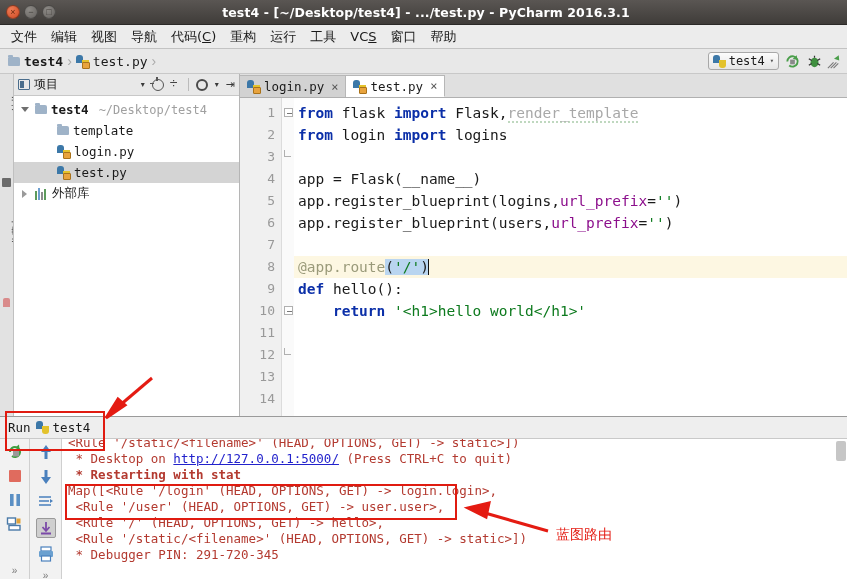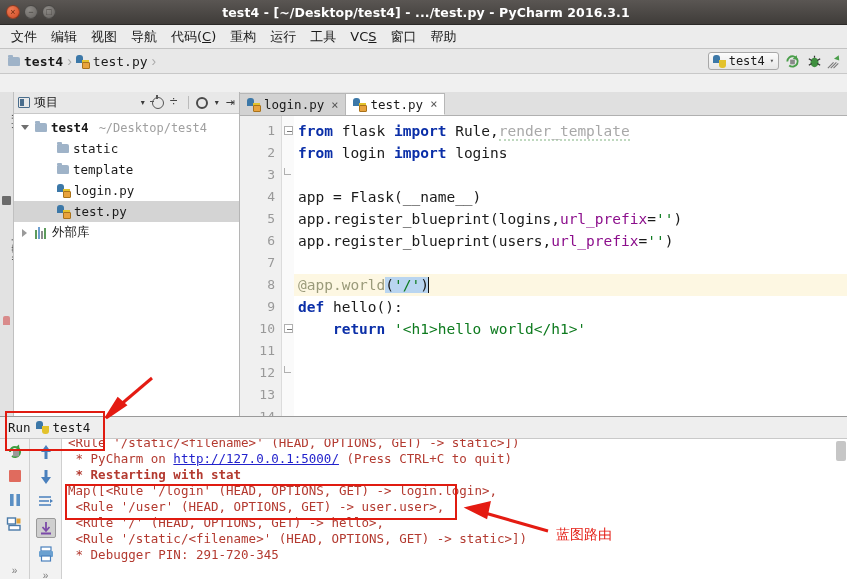--- a/index.html
+++ b/index.html
@@ -64,21 +64,21 @@
     position:absolute;right:68px;top:3px;height:18px;
     display:flex;align-items:center;gap:3px;padding:0 4px;
     background:linear-gradient(to bottom,#fcfcfc,#e6e6e6);
     border:1px solid #a8a8a8;border-radius:3px;box-sizing:border-box;
     font-family:"DejaVu Sans Mono", monospace;font-size:12px;color:#1a1a1a;
   }
   .run-config .caret{font-size:7px;color:#555;margin-left:2px;}
   .tb-ic{position:absolute;top:4px;width:17px;height:17px;}
 
   
-  .main{position:absolute;left:0;top:92px;width:847px;height:342px;display:flex;}
+  .main{position:absolute;left:0;top:74px;width:847px;height:342px;display:flex;}
 
   .leftstrip{
     width:14px;height:342px;background:#e2e2e2;border-right:1px solid #c0c0c0;
     box-sizing:border-box;position:relative;overflow:hidden;
   }
   .vtext{
     position:absolute;left:-14px;width:60px;text-align:center;
     transform:rotate(-90deg);transform-origin:center center;
     font-size:9px;color:#2b2b2b;white-space:nowrap;
     font-family:"DejaVu Sans", sans-serif;
@@ -294,26 +294,20 @@
       </div>
 
       <div class="tree">
         <div class="trow">
           <span class="tw">
               <i class="tri-d"></i>
             </span>
           <span class="folder-ic"></span>
           <span class="t-name">test4</span>
           <span class="t-path">~/Desktop/test4</span>
-        </div>
-        <div class="trow">
-          <span class="tw"></span>
-            <span class="indent"></span>
-          <span class="folder-ic"></span>
-          <span>static</span>
         </div>
         <div class="trow">
           <span class="tw"></span>
             <span class="indent"></span>
           <span class="folder-ic"></span>
           <span>template</span>
         </div>
         <div class="trow">
           <span class="tw"></span>
             <span class="indent"></span>
@@ -386,28 +380,28 @@
         </div>
 
         <div class="foldcol">
           <div class="fold fold-minus" style="top:10px;"></div>
           <div class="fold fold-end" style="top:52px;"></div>
           <div class="fold fold-minus" style="top:208px;"></div>
           <div class="fold fold-end" style="top:250px;"></div>
         </div>
 
         <div class="codewrap">
-          <div class="cl"><span class="kw">from</span><span> flask </span><span class="kw">import</span><span> Rule,</span><span class="dim squig">render_template</span></div>
+          <div class="cl"><span class="kw">from</span><span> flask </span><span class="kw">import</span><span> Flask,</span><span class="dim squig">render_template</span></div>
           <div class="cl"><span class="kw">from</span><span> login </span><span class="kw">import</span><span> logins</span></div>
           <div class="cl">&nbsp;</div>
           <div class="cl"><span>app = Flask(__name__)</span></div>
           <div class="cl"><span>app.register_blueprint(logins,</span><span class="named">url_prefix</span><span>=</span><span class="str">''</span><span>)</span></div>
           <div class="cl"><span>app.register_blueprint(users,</span><span class="named">url_prefix</span><span>=</span><span class="str">''</span><span>)</span></div>
           <div class="cl">&nbsp;</div>
-          <div class="cl hl"><span class="deco">@app.world</span><span class="sel">(</span><span class="sel str">'/'</span><span class="sel">)</span><span class="caret-bar"></span></div>
+          <div class="cl hl"><span class="deco">@app.route</span><span class="sel">(</span><span class="sel str">'/'</span><span class="sel">)</span><span class="caret-bar"></span></div>
           <div class="cl"><span class="kw">def</span><span> hello():</span></div>
           <div class="cl">    <span class="kw">return</span> <span class="str">'&lt;h1&gt;hello world&lt;/h1&gt;'</span></div>
           <div class="cl">&nbsp;</div>
           <div class="cl">&nbsp;</div>
           <div class="cl">&nbsp;</div>
         </div>
         <div class="hl-strip"></div>
       </div>
     </div>
   </div>
@@ -464,21 +458,21 @@
         <svg class="ic" viewBox="0 0 18 18">
           <rect x="4" y="2" width="10" height="4" fill="#fff" stroke="#4a80bd" stroke-width="1.2"></rect>
           <rect x="2" y="6" width="14" height="6" fill="#6aa0d0" rx="1"></rect>
           <rect x="4.5" y="11" width="9" height="5" fill="#fff" stroke="#4a80bd" stroke-width="1.2"></rect>
         </svg>
         <span class="chev">»</span>
       </div>
 
       <div class="console">
         <div class="conline" style="color:#b33a30;position:relative;top:-5px;">&lt;Rule '/static/&lt;filename&gt;' (HEAD, OPTIONS, GET) -&gt; static&gt;])</div>
-        <div class="conline" style="position:relative;top:-5px;"><span> * PyCharm on </span><span class="con-link">http://127.0.0.1:5000/</span><span> (Press CTRL+C to quit)</span></div>
+        <div class="conline" style="position:relative;top:-5px;"><span> * Desktop on </span><span class="con-link">http://127.0.0.1:5000/</span><span> (Press CTRL+C to quit)</span></div>
         <div class="conline" style="position:relative;top:-5px;font-weight:bold;"> * Restarting with stat</div>
         <div class="conline" style="position:relative;top:-5px;">Map([&lt;Rule '/login' (HEAD, OPTIONS, GET) -&gt; login.login&gt;,</div>
         <div class="conline" style="position:relative;top:-5px;"> &lt;Rule '/user' (HEAD, OPTIONS, GET) -&gt; user.user&gt;,</div>
         <div class="conline" style="position:relative;top:-5px;"> &lt;Rule '/' (HEAD, OPTIONS, GET) -&gt; hello&gt;,</div>
         <div class="conline" style="position:relative;top:-5px;"> &lt;Rule '/static/&lt;filename&gt;' (HEAD, OPTIONS, GET) -&gt; static&gt;])</div>
         <div class="conline" style="position:relative;top:-5px;"> * Debugger PIN: 291-720-345</div>
         <div class="vscroll"></div>
       </div>
     </div>
   </div>

